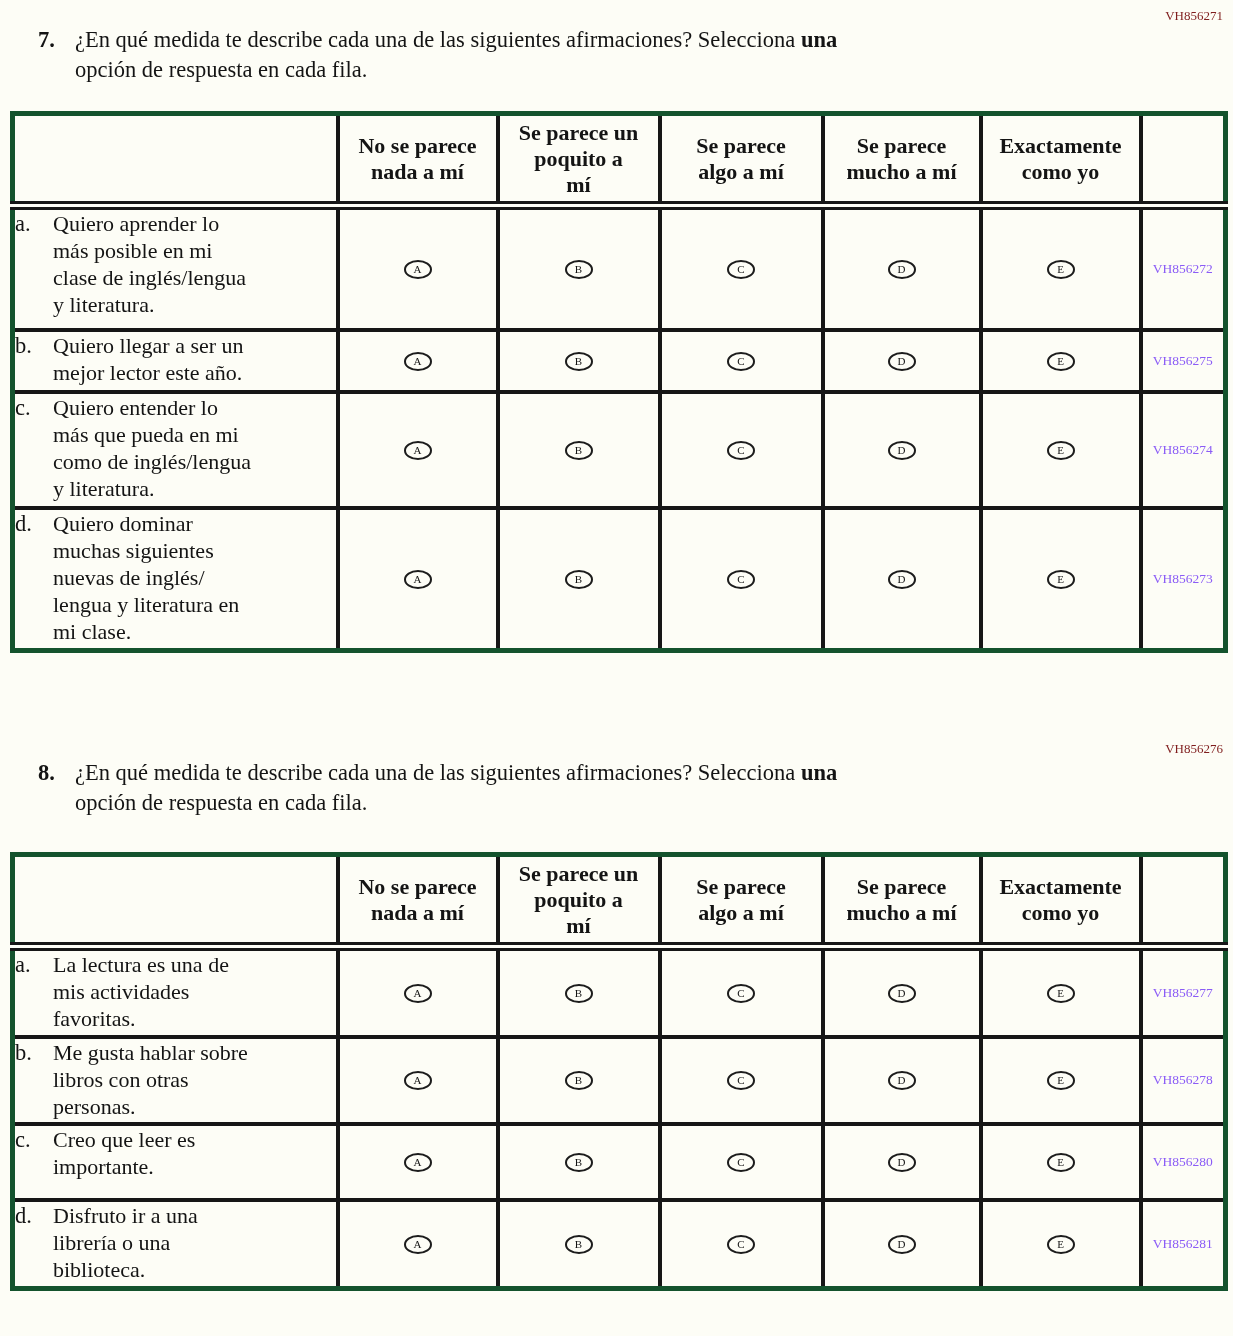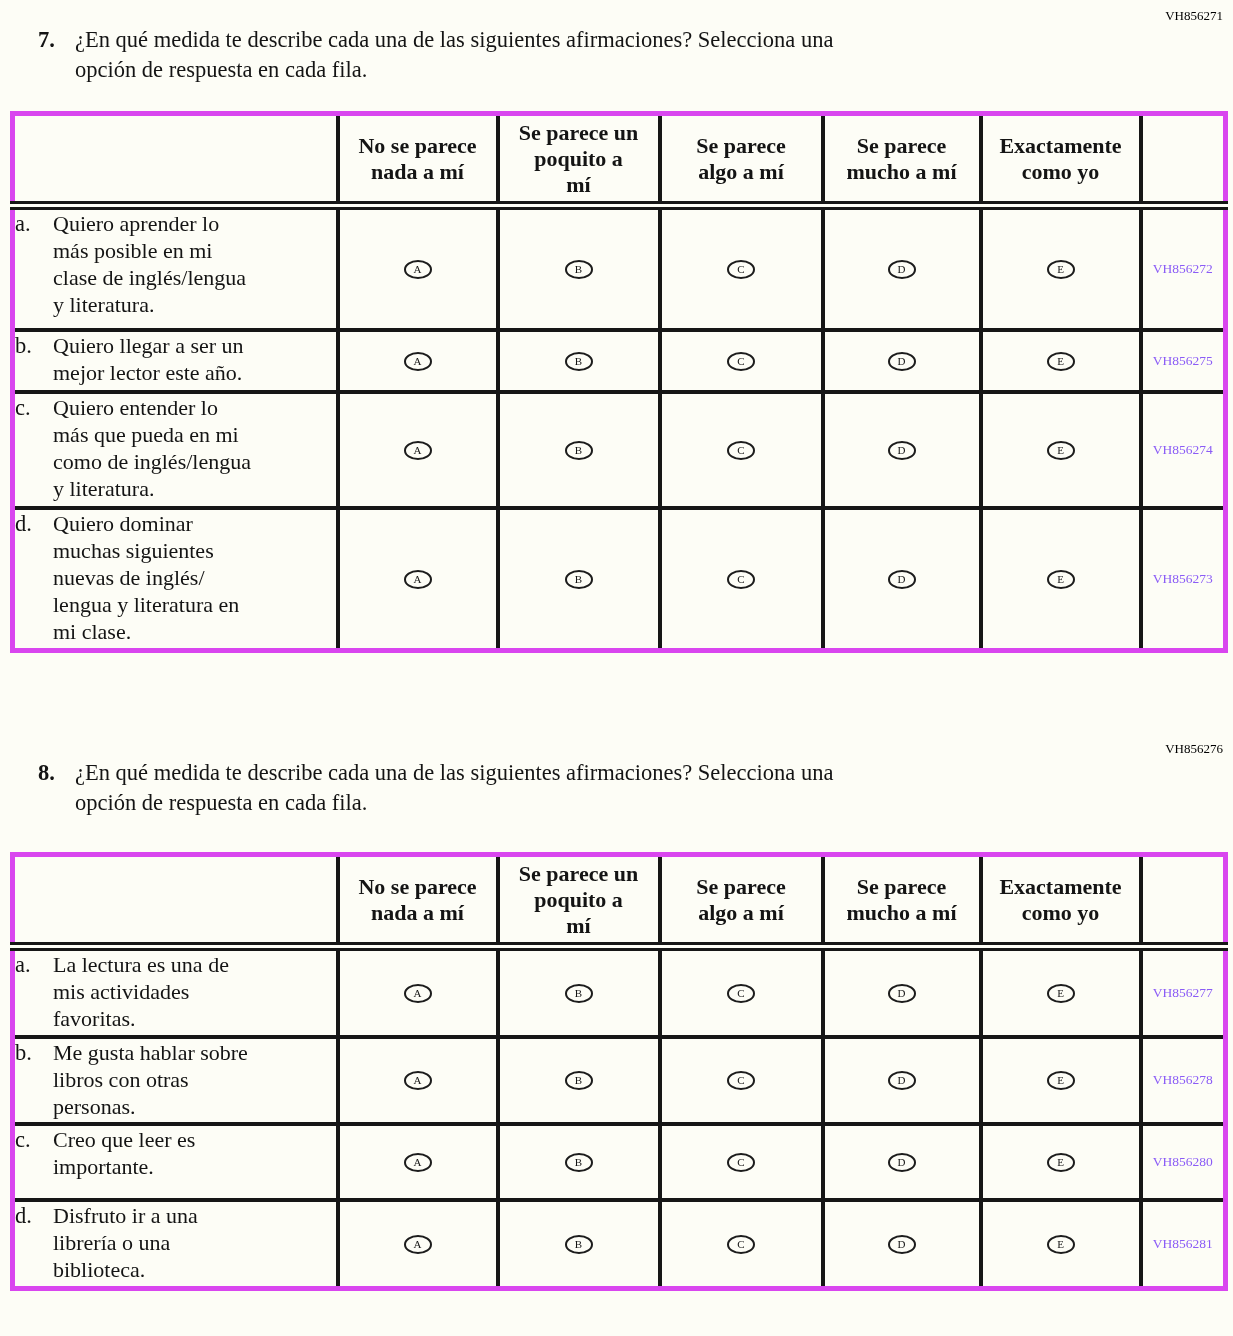--- a/index.html
+++ b/index.html
@@ -19,21 +19,21 @@
     width: 1233px;
     height: 1336px;
     box-sizing: border-box;
     padding-top: 8px;
   }
   
   .q-code {
     text-align: right;
     padding-right: 10px;
     font-size: 13px;
-    color: #000000;
+    color: #7f1d1d;
     height: 15px;
     line-height: 15px;
   }
   .q-code.second {
     margin-top: 88px;
   }
   
   .question {
     display: flex;
     align-items: flex-start;
@@ -45,28 +45,28 @@
     flex-shrink: 0;
     font-weight: bold;
     font-size: 22.5px;
     line-height: 30px;
   }
   .q-text {
     width: 1080px;
     font-size: 22.5px;
     line-height: 30px;
   }
-  .q-text b { font-weight: normal; }
+  .q-text b { font-weight: bold; }
   
   table.survey {
     margin-left: 10px;
     width: 1213px;
     table-layout: fixed;
     border-collapse: collapse;
-    border: 5px solid #d946ef;
+    border: 5px solid #14532d;
     background: #fdfdf6;
   }
   table.t7 { margin-top: 26px; }
   table.t8 { margin-top: 34px; }
   table.survey th, table.survey td {
     border: 4px solid #161616;
     box-sizing: border-box;
     padding: 0;
   }
   table.survey thead th {

